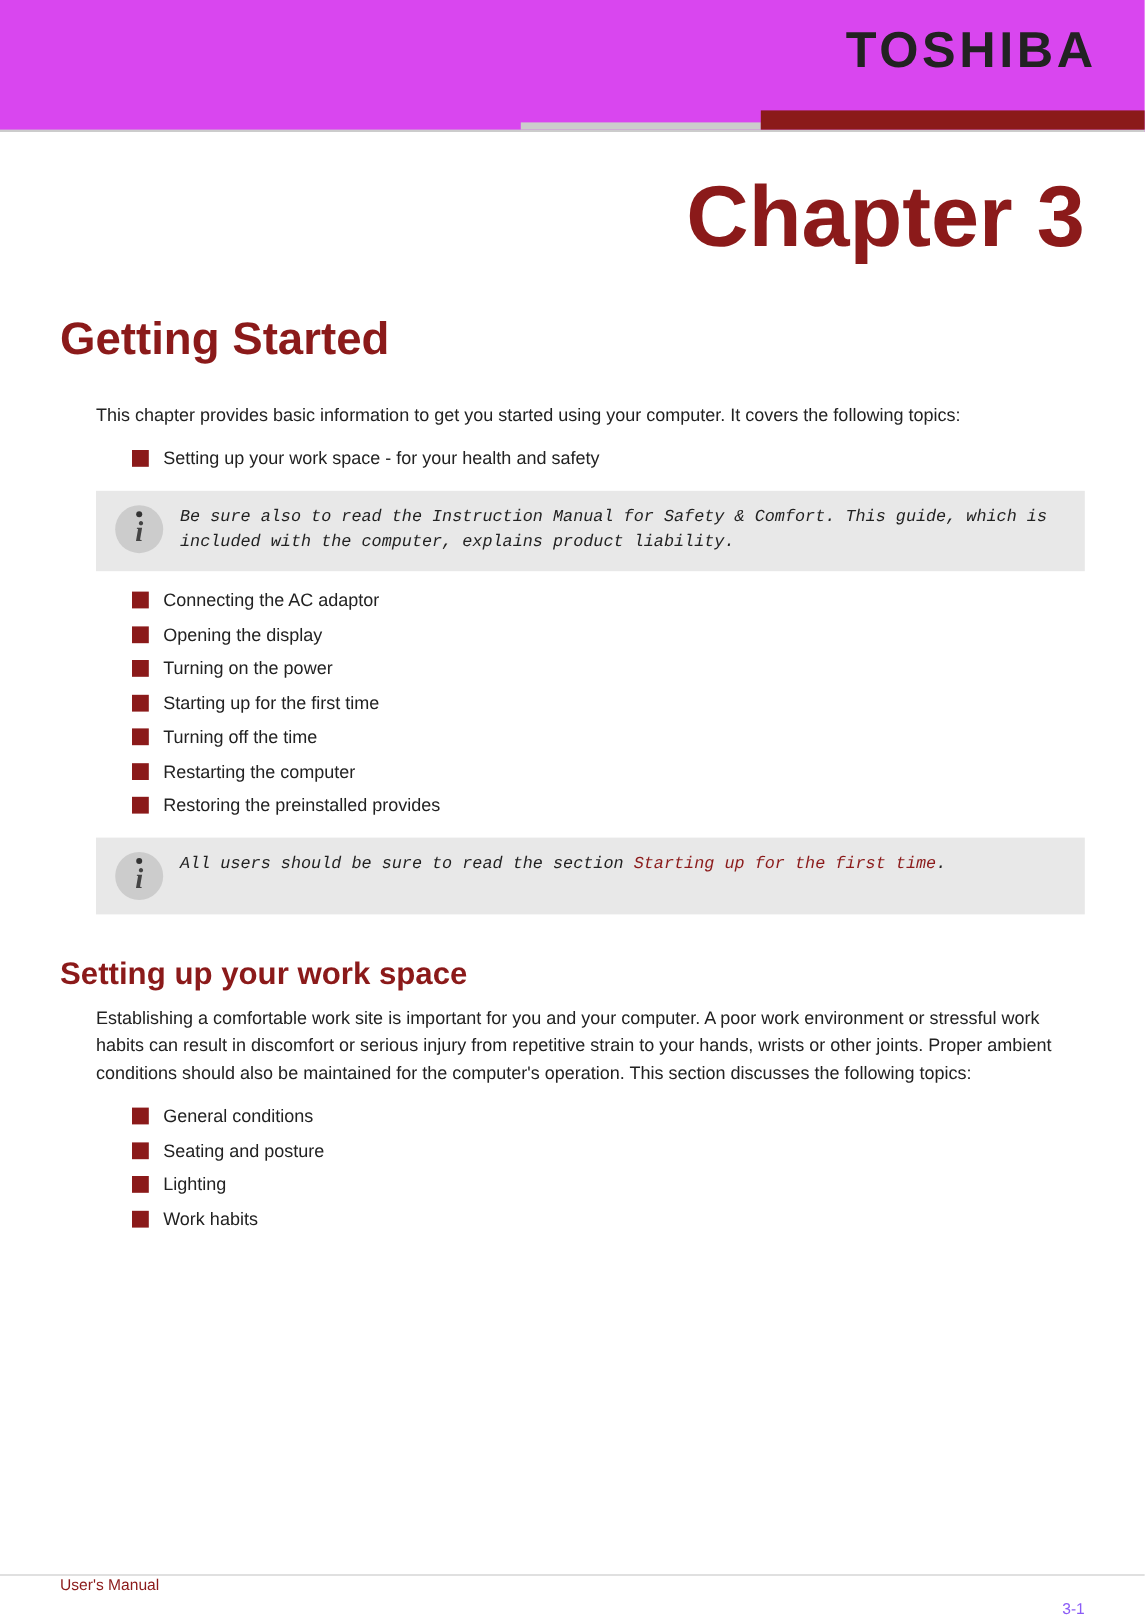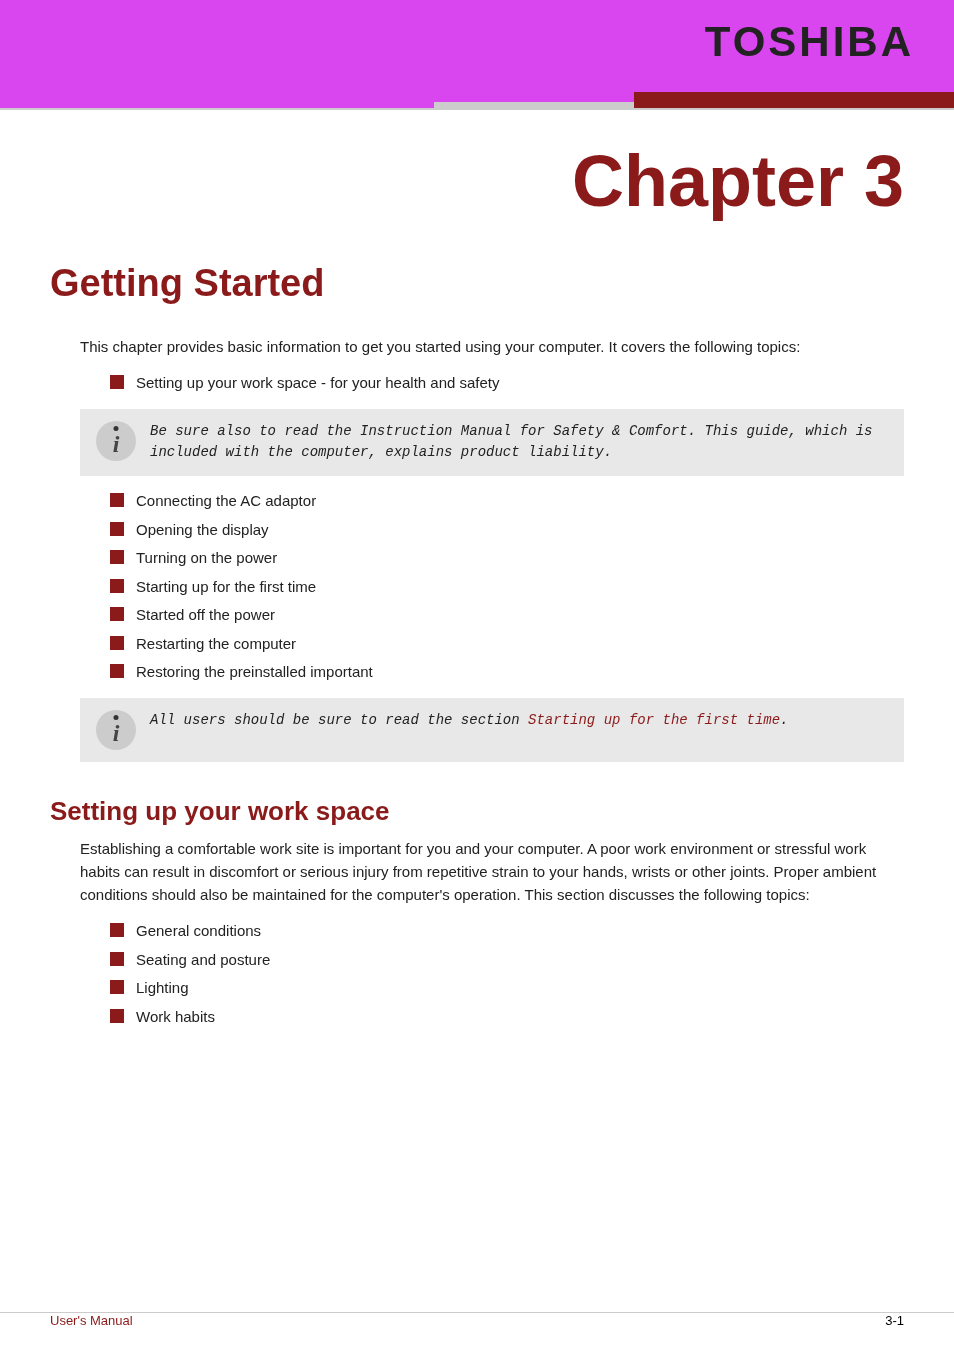--- a/index.html
+++ b/index.html
@@ -205,21 +205,22 @@
       padding: 0 50px;
     }
 
     .footer-left {
       font-size: 13px;
       color: #8b1a1a;
     }
 
     .footer-right {
       font-size: 13px;
-      color: #000000;
+      color: #8b5cf6;
+      margin-top: 20px;
     }
   </style>
 </head>
 <body>
 
 <div class="header">
   <div class="header-logo">TOSHIBA</div>
   <div class="header-thin-bar"></div>
   <div class="header-red-bar"></div>
 </div>
@@ -259,29 +260,29 @@
     <li>
       <span class="bullet-square"></span>
       <span>Turning on the power</span>
     </li>
     <li>
       <span class="bullet-square"></span>
       <span>Starting up for the first time</span>
     </li>
     <li>
       <span class="bullet-square"></span>
-      <span>Started off the power</span>
+      <span>Turning off the time</span>
     </li>
     <li>
       <span class="bullet-square"></span>
       <span>Restarting the computer</span>
     </li>
     <li>
       <span class="bullet-square"></span>
-      <span>Restoring the preinstalled important</span>
+      <span>Restoring the preinstalled provides</span>
     </li>
   </ul>
 
   <div class="info-box">
     <div class="info-icon">
       <span class="info-icon-letter">i</span>
     </div>
     <p class="info-text">
       <span>All users should be sure to read the section </span><a class="link-text">Starting up for the first time</a><span>.</span>
     </p>

